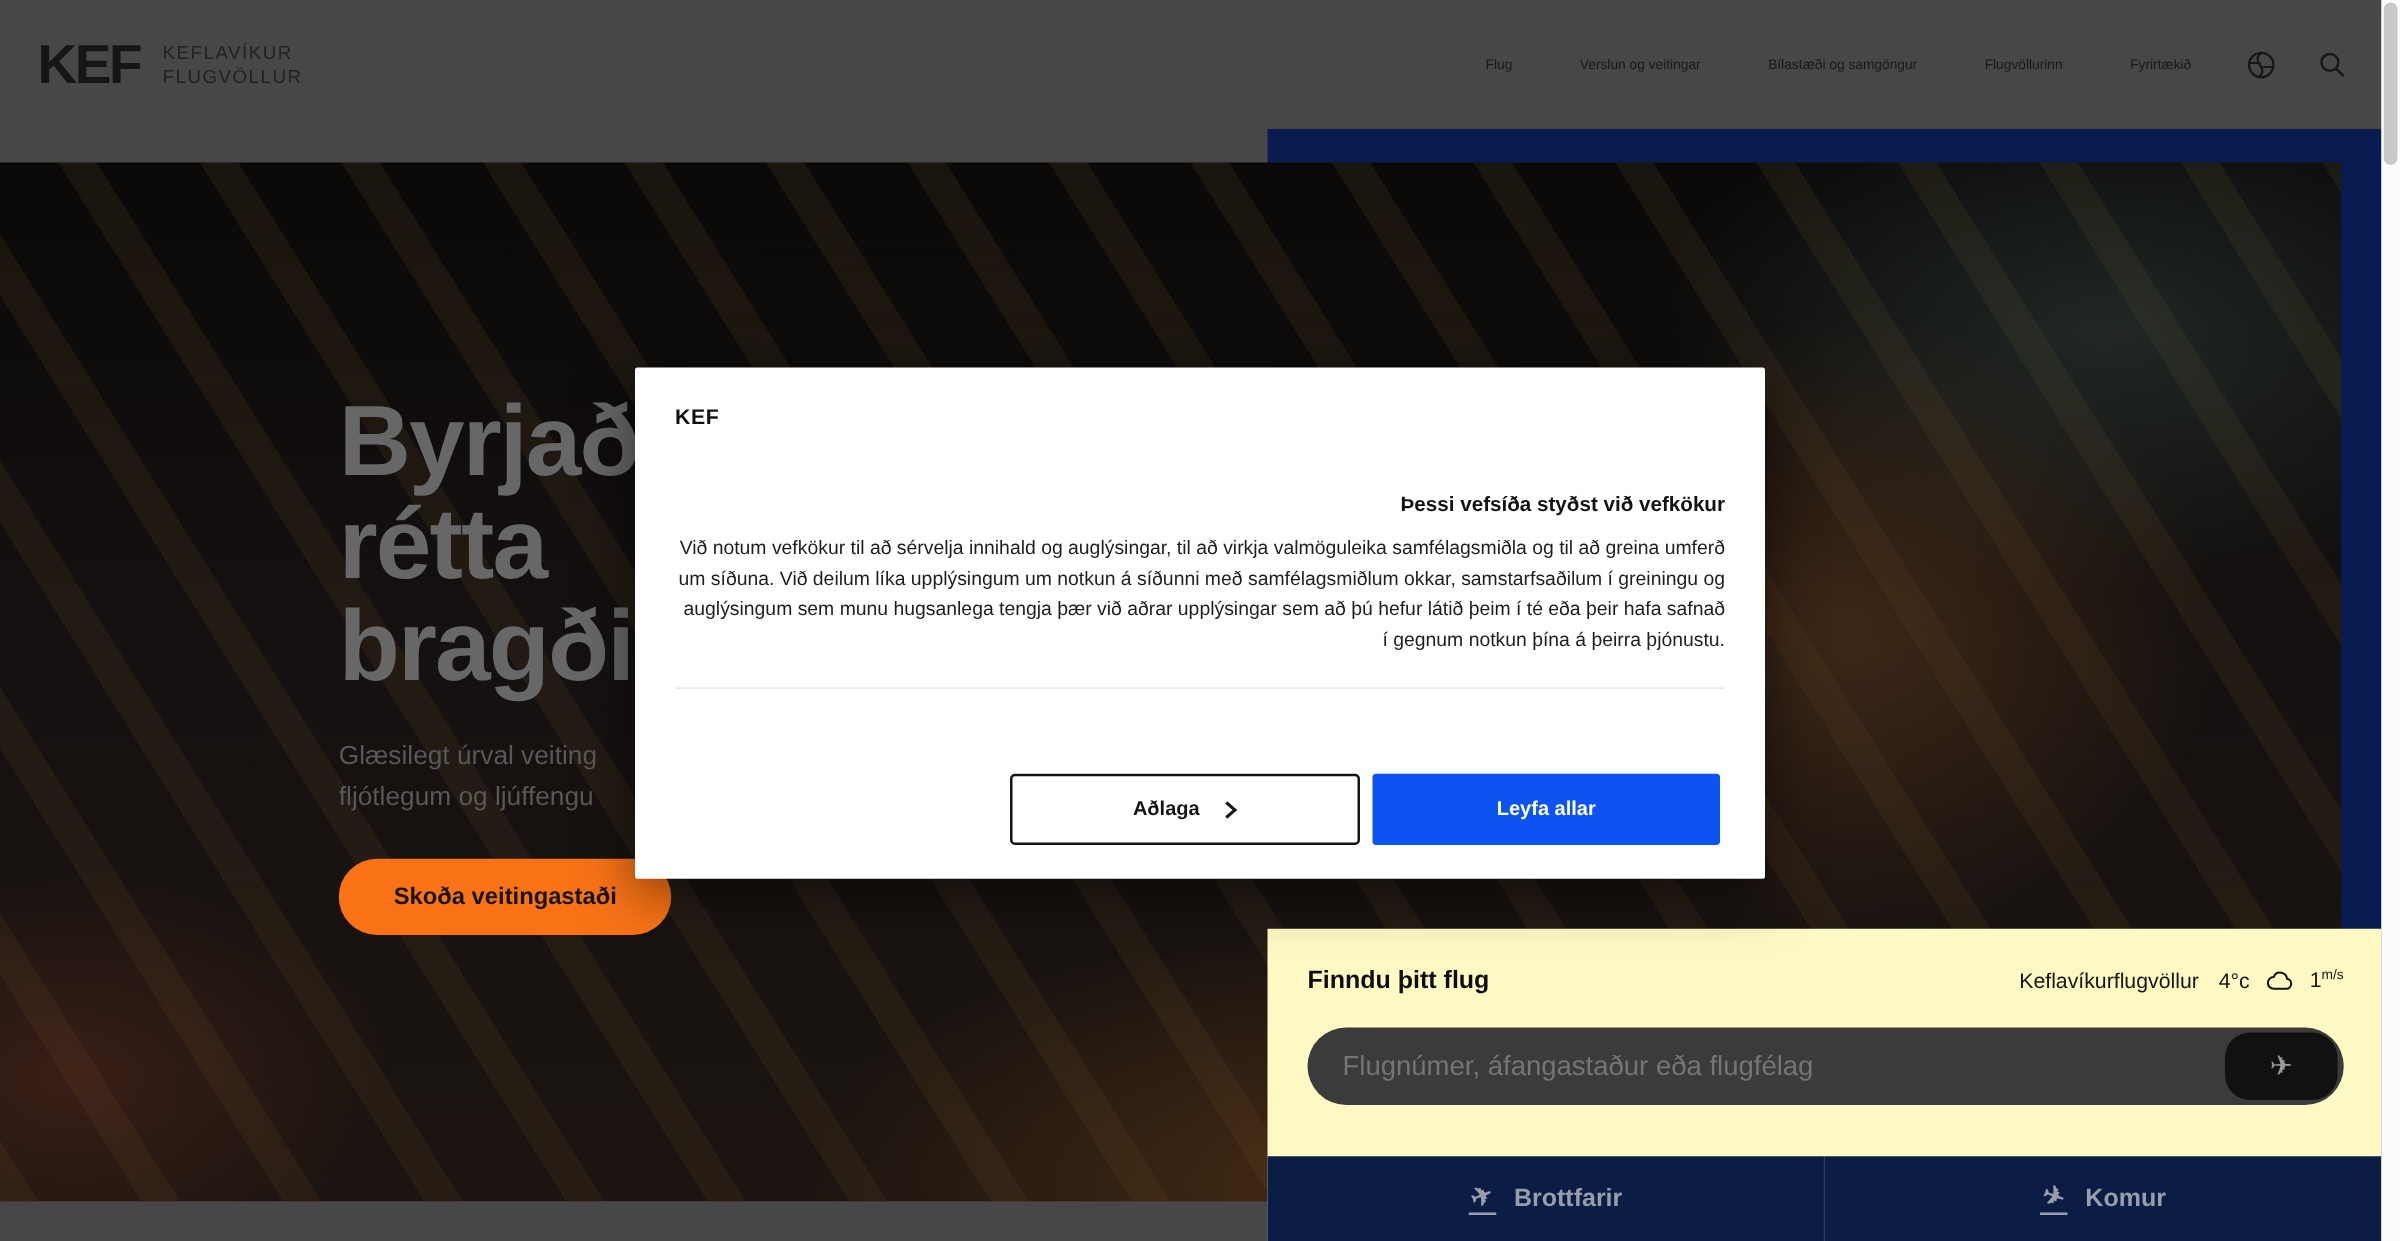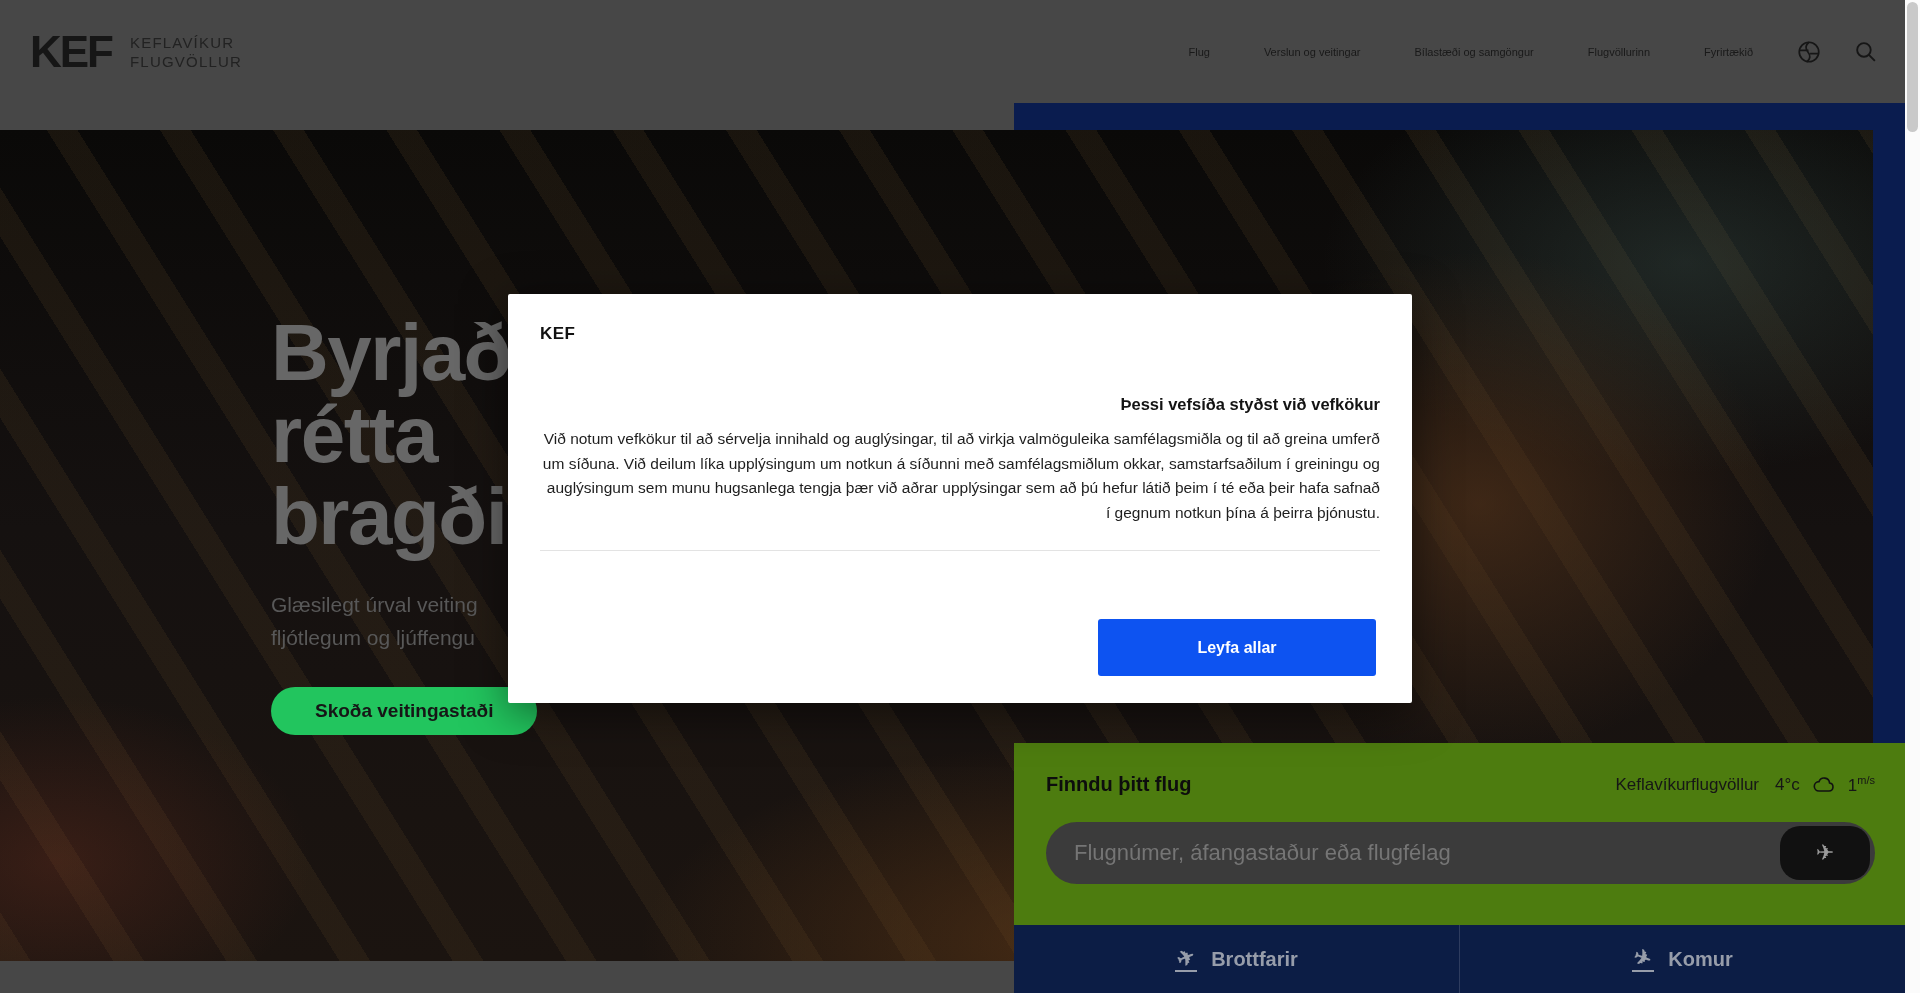--- a/index.html
+++ b/index.html
@@ -30,27 +30,27 @@
       radial-gradient(520px 300px at 90% 16%, rgba(70,98,92,.32), transparent 70%),
       radial-gradient(620px 280px at 58% 98%, rgba(128,74,26,.42), transparent 72%),
       radial-gradient(340px 220px at 3% 88%, rgba(150,62,40,.25), transparent 75%),
       repeating-linear-gradient(58deg, rgba(82,62,34,.22) 0 26px, rgba(0,0,0,0) 26px 96px),
       linear-gradient(180deg, #0a0908 0%, #151110 48%, #1b1410 100%);
   }
   .hero-content { position:absolute; left:271px; top:312px; z-index:2; }
   .hero-h1 { font-size:80px; line-height:82px; font-weight:800; letter-spacing:-1.5px;
              color:#676767; white-space:nowrap; }
   .hero-p { margin-top:30px; font-size:21px; line-height:33px; color:#585858; white-space:nowrap; }
-  .hero-cta { margin-top:33px; display:inline-flex; align-items:center; height:48px; padding:0 44px;
-              border-radius:31px; background:#22c55e; border:none; font-family:inherit;
+  .hero-cta { margin-top:33px; display:inline-flex; align-items:center; height:61px; padding:0 44px;
+              border-radius:31px; background:#f97316; border:none; font-family:inherit;
               font-size:19px; font-weight:700; color:#161616; cursor:pointer; }
 
   
   .flight { position:absolute; left:1014px; top:743px; width:891px; height:250px; z-index:3;
-            background:#4d7c0f; display:flex; flex-direction:column; }
+            background:#fef9c3; display:flex; flex-direction:column; }
   .flight-top { display:flex; align-items:center; padding:30px 30px 0 32px; }
   .flight-title { font-size:20px; font-weight:700; color:#0d0d0d; }
   .weather { margin-left:auto; display:flex; align-items:center; gap:12px; color:#161616; font-size:17px; }
   .weather .temp { margin-left:4px; }
   .weather svg { stroke:#111; }
   .wind sup { font-size:11px; }
   .flight-search { margin:26px 30px 0 32px; position:relative; height:62px; }
   .flight-input { width:100%; height:62px; border-radius:31px; border:none; outline:none;
                   background:#3b3b3b; padding:0 110px 0 28px; font-family:inherit;
                   font-size:22px; color:#bdbdbd; }
@@ -184,20 +184,26 @@
   </section>
 
   <div class="modal">
     <div class="m-title">KEF</div>
     <div class="m-body">
       <div class="m-heading">Þessi vefsíða styðst við vefkökur</div>
       <div class="m-text">Við notum vefkökur til að sérvelja innihald og auglýsingar, til að virkja valmöguleika samfélagsmiðla og til að greina umferð um síðuna. Við deilum líka upplýsingum um notkun á síðunni með samfélagsmiðlum okkar, samstarfsaðilum í greiningu og auglýsingum sem munu hugsanlega tengja þær við aðrar upplýsingar sem að þú hefur látið þeim í té eða þeir hafa safnað í gegnum notkun þína á þeirra þjónustu.</div>
       <div class="m-divider"></div>
     </div>
     <div class="m-actions">
+      <button class="btn btn-outline">
+        <span>Aðlaga</span>
+        <svg width="12" height="16" viewBox="0 0 12 16" fill="none" stroke="#151515" stroke-width="2.4">
+          <polyline points="3,2 10,8 3,14"></polyline>
+        </svg>
+      </button>
       <button class="btn btn-primary">Leyfa allar</button>
     </div>
   </div>
 
   <div class="scrollbar">
     <div class="scroll-thumb"></div>
   </div>
 
 </div>
 

